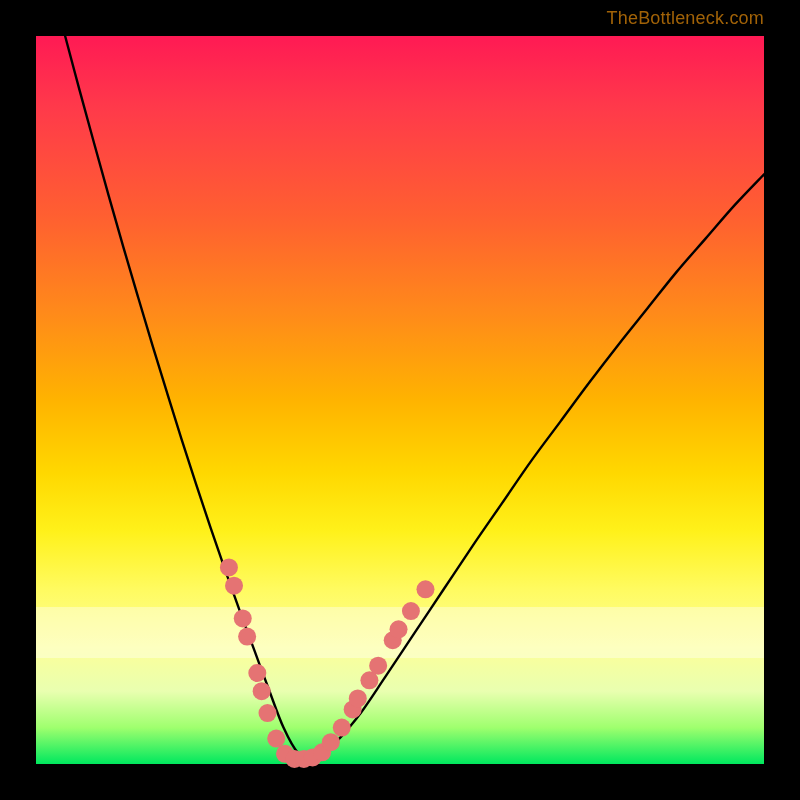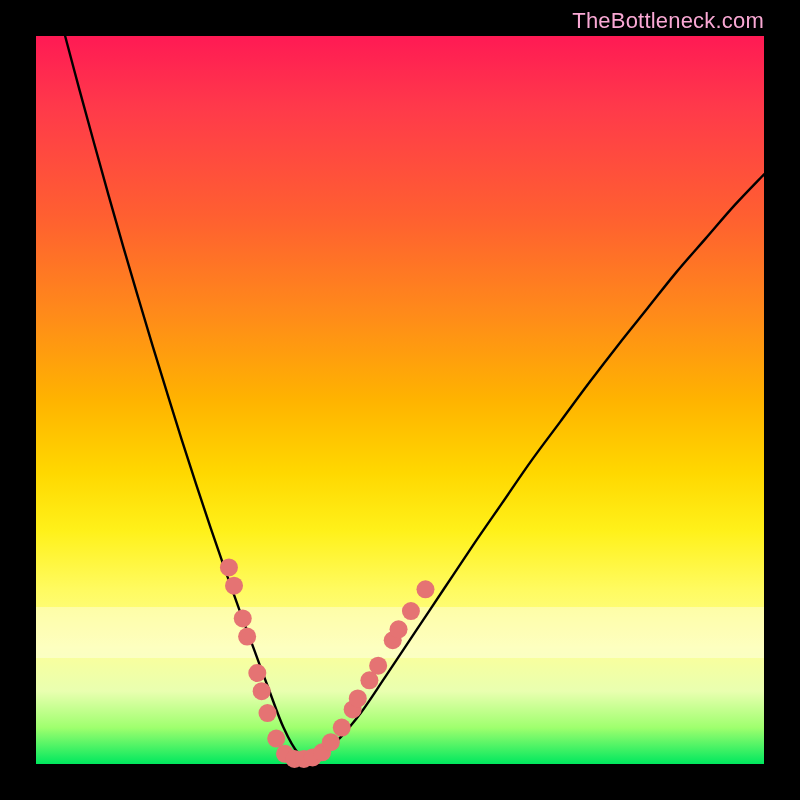--- a/index.html
+++ b/index.html
@@ -48,22 +48,22 @@
     width: 100%;
     top: 78.5%;
     height: 7%;
     background: rgba(255, 255, 255, 0.38);
     pointer-events: none;
   }
   .attribution {
     position: absolute;
     top: 8px;
     right: 36px;
-    color: #f9a8d4;
-    font-size: 22px;
+    color: #a16207;
+    font-size: 18px;
     font-weight: 500;
     letter-spacing: 0.2px;
     user-select: none;
   }
   svg.curve {
     position: absolute;
     left: 0;
     top: 0;
     width: 728px;
     height: 728px;

